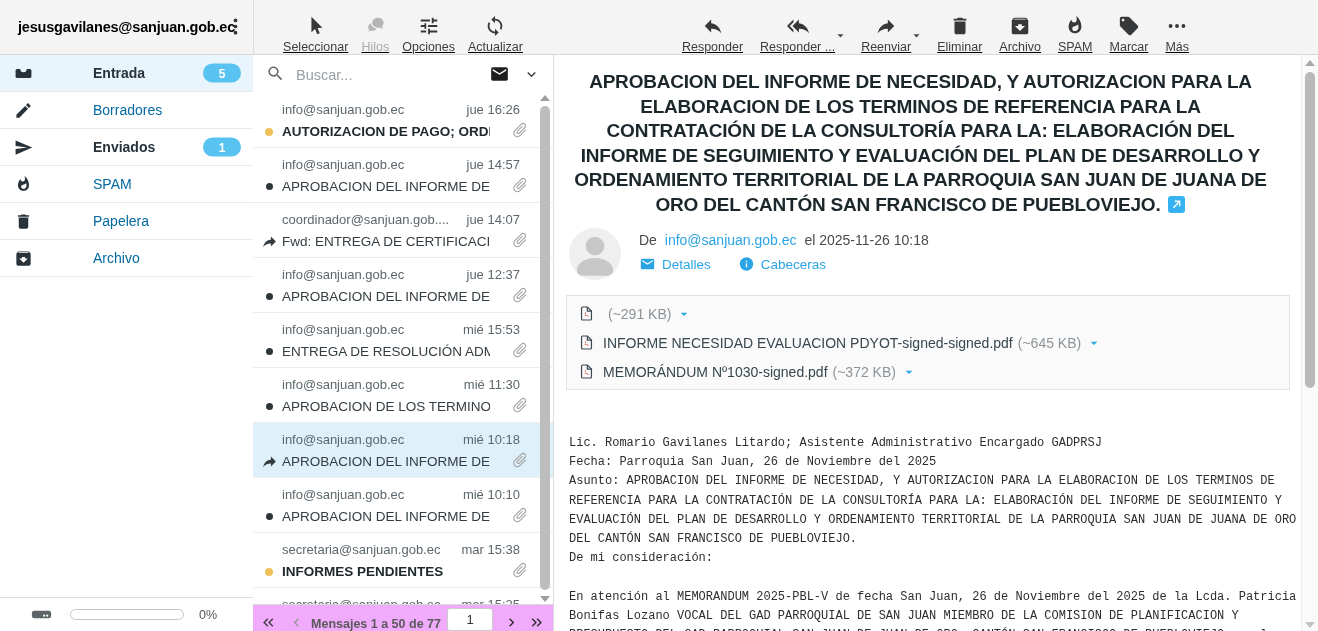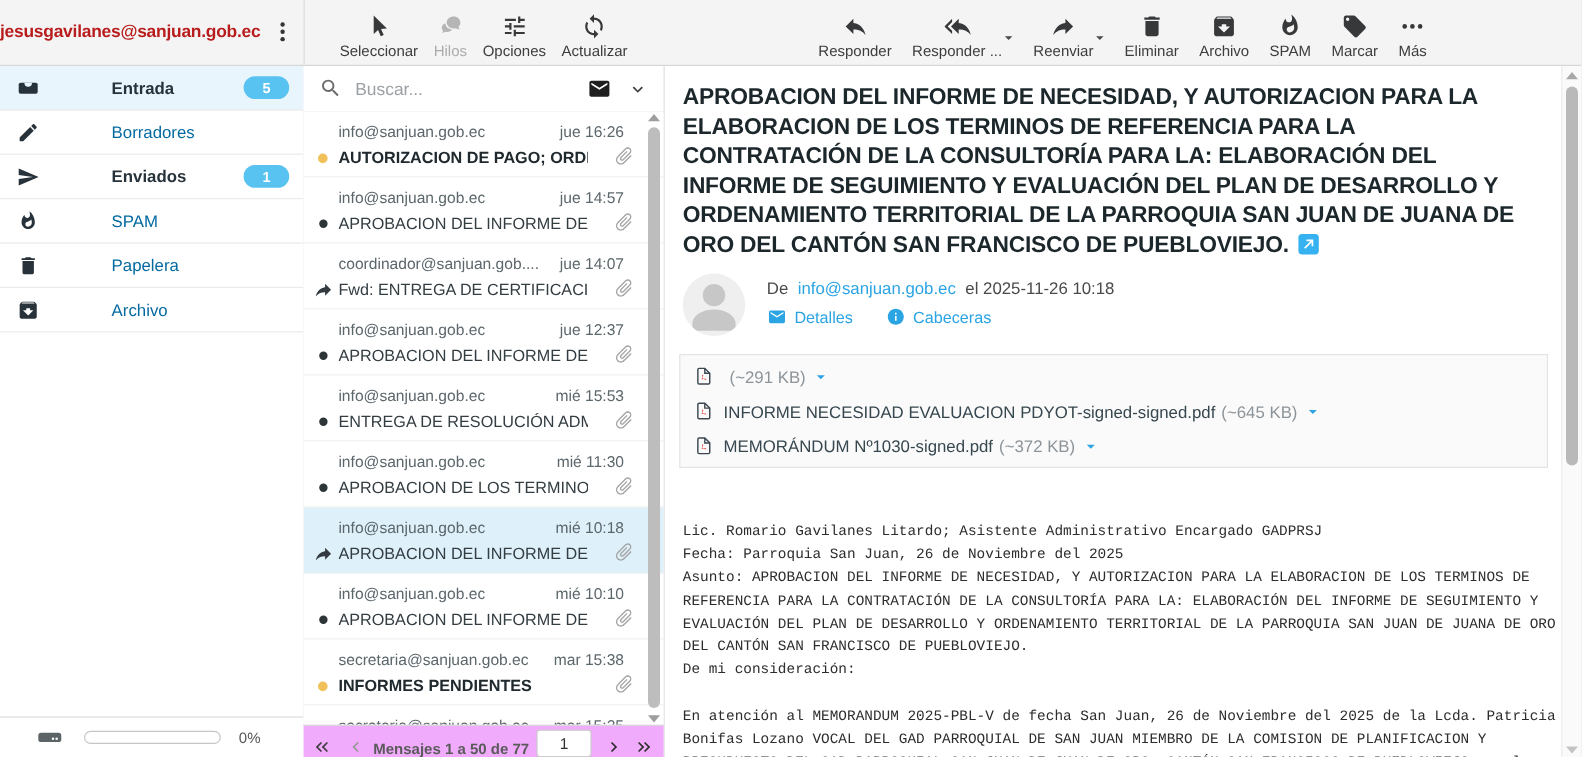--- a/index.html
+++ b/index.html
@@ -4,23 +4,23 @@
 <style>
   html,body{margin:0;padding:0;background:#dcdcdc;}
   .app{position:relative;width:1318px;height:631px;background:#fff;overflow:hidden;
        font-family:"Liberation Sans","DejaVu Sans",sans-serif;-webkit-font-smoothing:antialiased;}
   .svgi{display:inline-block;}
   .svgi svg{width:100%;height:100%;fill:currentColor;display:block;}
 
   
   .topbar{position:absolute;top:0;left:0;right:0;height:54px;background:#f4f4f4;border-bottom:1px solid #d7d7d7;}
   .account{position:absolute;left:0;top:0;width:253px;height:54px;border-right:1px solid #dcdcdc;display:flex;align-items:center;}
-  .account-email{font-size:14.5px;font-weight:700;color:#b91c1c;letter-spacing:-0.2px;}
+  .account-email{padding-left:18px;font-size:14.5px;font-weight:700;color:#000000;letter-spacing:-0.2px;}
   .kebab{position:absolute;right:7px;top:16px;width:21px;height:21px;color:#333;cursor:pointer;}
-  .tools{position:absolute;top:0;height:54px;display:flex;justify-content:center;align-items:center;}
+  .tools{position:absolute;top:0;height:54px;display:flex;justify-content:center;align-items:flex-end;text-decoration:underline;}
   #list-tools{left:253px;width:300px;gap:13px;}
   #view-tools{left:553px;right:0;gap:17px;}
   .tbtn{position:relative;display:flex;flex-direction:column;align-items:center;padding-top:7px;color:#37383a;cursor:pointer;}
   .tbtn .ticon{width:22px;height:22px;}
   .tbtn .tlabel{font-size:12.5px;margin-top:3px;color:#3d3d3d;white-space:nowrap;}
   .tbtn.disabled{color:#b5b5b5;cursor:default;}
   .tbtn.disabled .tlabel{color:#ababab;}
   .tbtn.has-caret{margin-right:9px;}
   .tbtn .tcaret{position:absolute;right:-13px;top:20px;width:15px;height:15px;color:#4a4a4a;}
 
@@ -72,21 +72,21 @@
   .pg-last{color:#2f2f2f;margin-right:8px;}
   .list-scroll{position:absolute;right:1px;top:40px;bottom:29px;width:14px;}
   .ls-thumb{position:absolute;left:2px;right:2px;top:11px;bottom:12px;background:#bdbdbd;border-radius:5px;cursor:pointer;}
   .tri-up{width:0;height:0;border-left:5px solid transparent;border-right:5px solid transparent;border-bottom:6px solid #9e9e9e;
           position:absolute;left:2px;top:0;}
   .tri-dn{width:0;height:0;border-left:5px solid transparent;border-right:5px solid transparent;border-top:6px solid #9e9e9e;
           position:absolute;left:2px;bottom:0;}
 
   
   .mview{position:absolute;left:554px;top:55px;right:0;bottom:0;background:#fff;overflow:hidden;}
-  .subject{margin:15px 46px 0 15px;font-size:19px;line-height:24.5px;font-weight:700;color:var(--title);letter-spacing:-0.2px;}
+  .subject{margin:15px 46px 0 15px;font-size:19px;line-height:24.5px;font-weight:700;color:var(--title);letter-spacing:-0.2px;text-align:center;}
   .ext{display:inline-block;width:17px;height:17px;background:#36b2f0;border-radius:3px;margin-left:8px;vertical-align:-2px;cursor:pointer;}
   .fromrow{position:relative;margin:11px 0 0 15px;height:57px;}
   .avatar{position:absolute;left:0;top:0;width:52px;height:52px;border-radius:50%;background:#efefef;color:#c7c7c7;overflow:hidden;}
   .fline1{position:absolute;left:70px;top:4px;font-size:14px;color:#4a4a4a;}
   .fline1 .flink{color:var(--link);cursor:pointer;}
   .fline2{position:absolute;left:70px;top:28px;display:flex;gap:27px;font-size:13.5px;color:var(--link);}
   .hlink{display:flex;align-items:center;gap:6px;cursor:pointer;}
   .hicon{width:17px;height:16px;color:var(--link);}
   .attachbox{margin:10px 28px 0 12px;background:#fafafa;border:1px solid #e3e3e3;padding:3px 0;}
   .att{display:flex;align-items:center;padding:5px 11px;font-size:14px;height:19px;}

